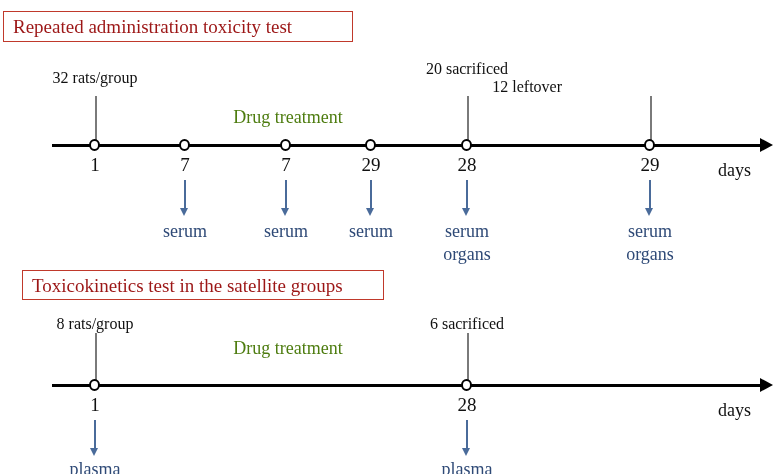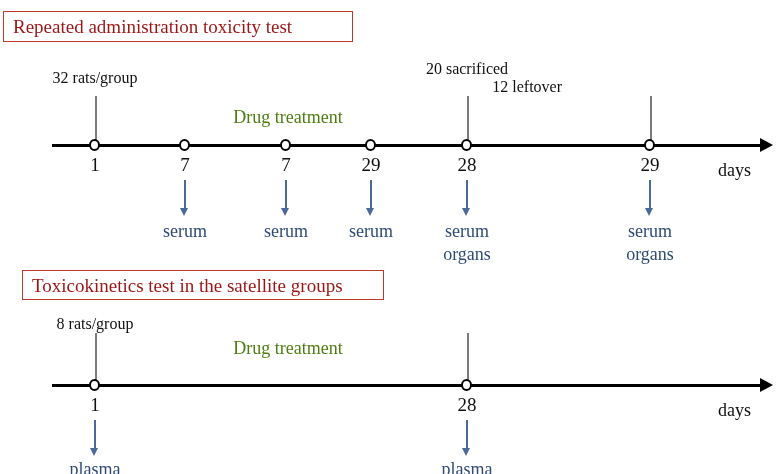--- a/index.html
+++ b/index.html
@@ -179,20 +179,21 @@
 
   <div class="blue-arrow" style="left:649px; top:172px; height:30px;"></div>
   <div class="blue-arrow-head" style="left:645px; top:200px;"></div>
   <div class="sample-label" style="left:590px; top:212px;">serum</div>
   <div class="sample-label" style="left:590px; top:235px;">organs</div>
 
   <div class="title-box" id="title-box-2">Toxicokinetics test in the satellite groups</div>
 
   <div class="note" style="left:0px; top:307px;">8 rats/group</div>
 
+  <div class="note" style="left:372px; top:307px;">6 sacrificed</div>
 
   <div class="phase" style="left:178px; top:330px;">Drug treatment</div>
 
   <div class="stem" style="left:95px;  top:325px; height:53px;"></div>
   <div class="stem" style="left:467px; top:325px; height:53px;"></div>
 
   <div class="axis" style="left:52px; top:376px; width:712px;"></div>
   <div class="axis-head" style="left:760px; top:370px;"></div>
 
   <div class="node" style="left:89px;  top:371px;"></div>

